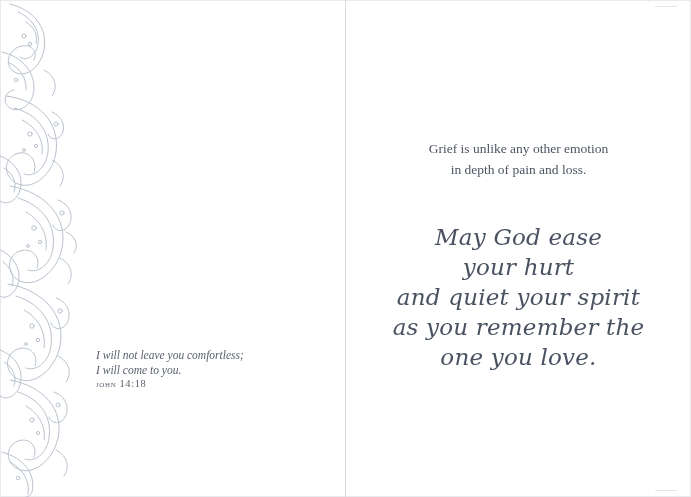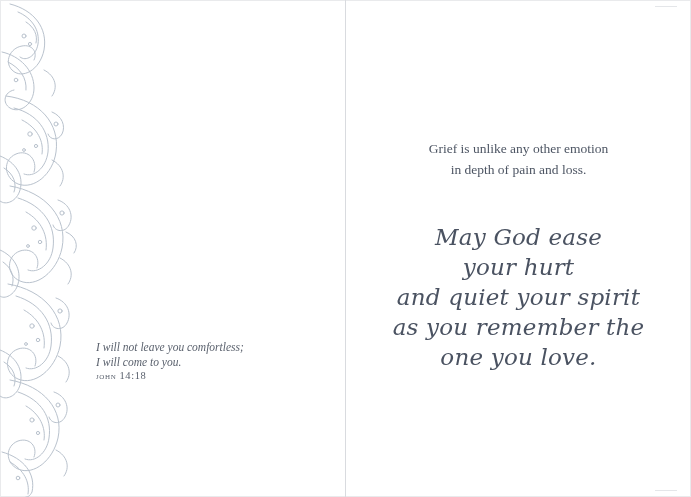--- a/index.html
+++ b/index.html
@@ -61,21 +61,21 @@
   }
   #ornament svg {
     display: block;
     width: 100px;
     height: 497px;
   }
   
   #verse-block {
     position: absolute;
     left: 96px;
-    top: 340px;
+    top: 348px;
     width: 200px;
     color: #5d6470;
   }
   #verse-text {
     font-style: italic;
     font-size: 11.5px;
     line-height: 15px;
     white-space: pre-line;
     color: #5a616d;
   }

